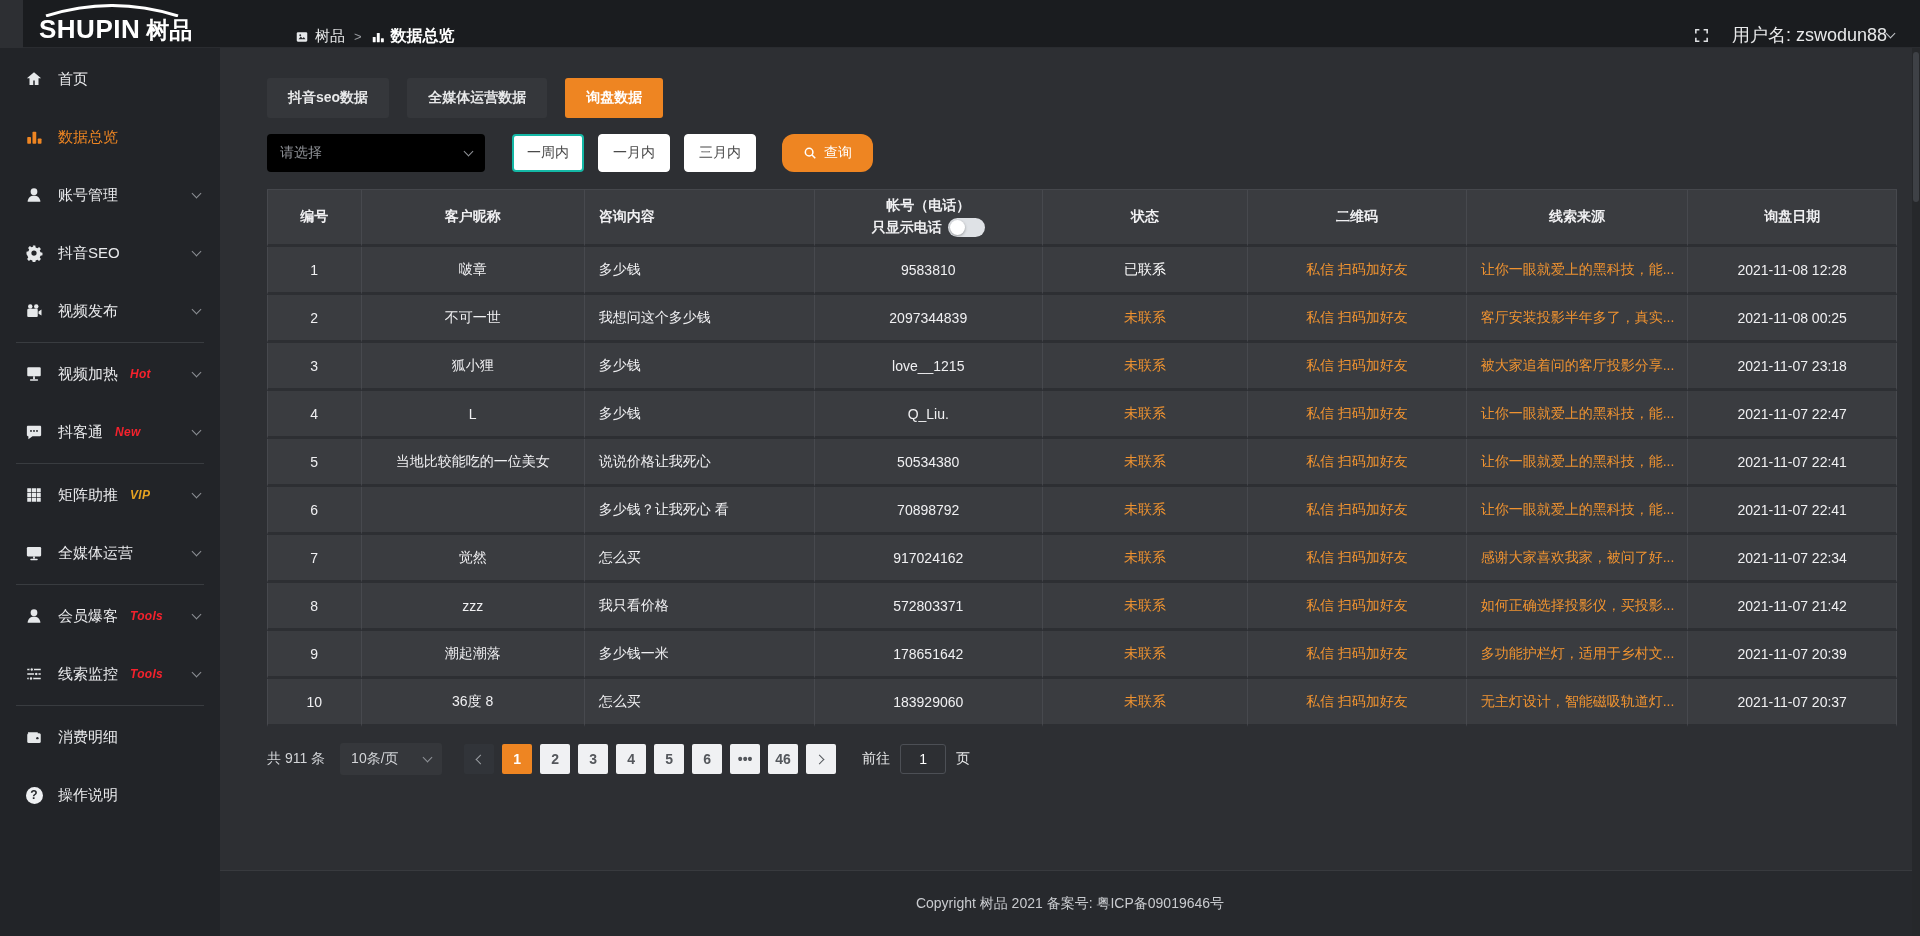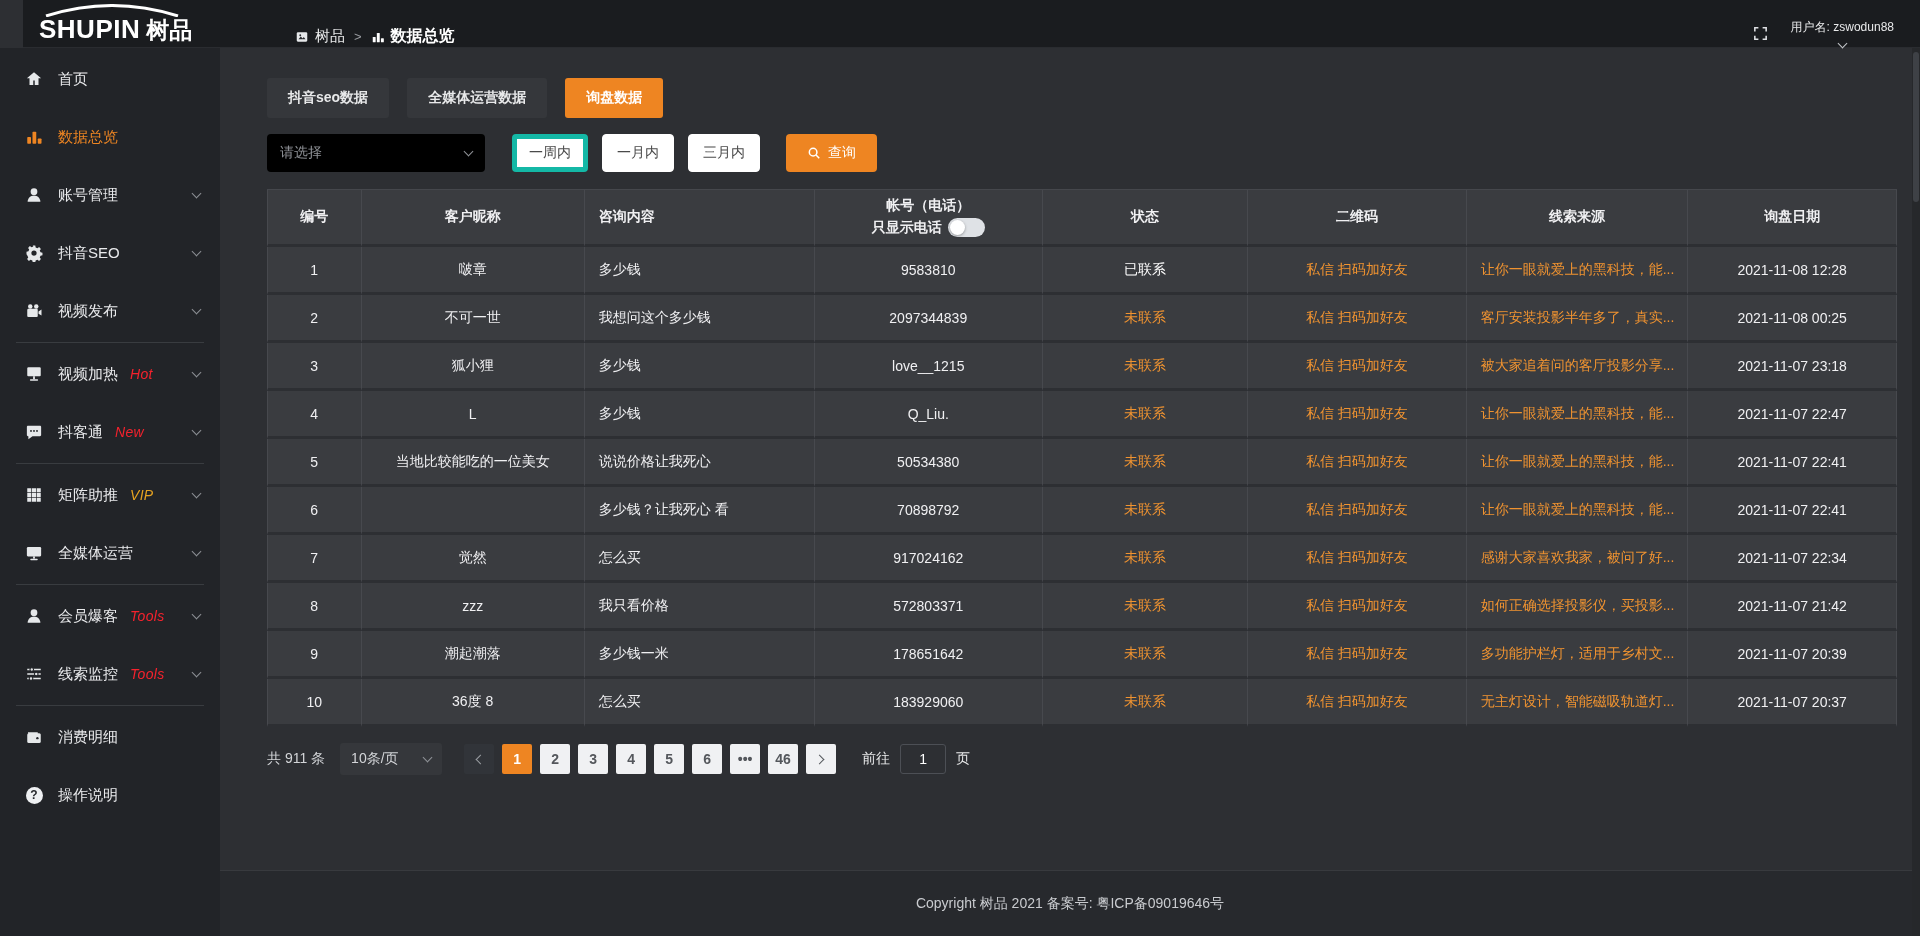--- a/index.html
+++ b/index.html
@@ -16,52 +16,52 @@
           justify-content:center; padding-left:16px; }
   .logo-arc { margin-left:4px; margin-bottom:-1px; }
   .logo-row { display:flex; align-items:baseline; gap:6px; line-height:1; }
   .logo-en { font-weight:700; font-size:26px; letter-spacing:.5px; color:#fff; }
   .logo-cn { font-weight:700; font-size:23px; color:#fff; }
   .breadcrumb { display:flex; align-items:center; margin-left:52px; gap:9px; }
   .bc-item { display:flex; align-items:center; gap:6px; color:#e8e9ea; font-size:15px; }
   .bc-sep { color:#9a9da1; font-size:13px; }
   .bc-current { font-weight:700; font-size:16px; color:#fff; }
   .topbar-right { margin-left:auto; display:flex; align-items:center; gap:22px; padding-right:26px; }
-  .username { display:flex; align-items:center; gap:8px; color:#e8e9ea; font-size:12px; cursor:pointer;flex-direction:column; }
+  .username { display:flex; align-items:center; color:#e8e9ea; font-size:18px; cursor:pointer; }
   .chev { width:7px; height:7px; border-right:1.5px solid #c4c7cb; border-bottom:1.5px solid #c4c7cb;
           transform:rotate(45deg); display:inline-block; margin-top:-4px; }
   
   .sidebar { position:absolute; top:48px; left:0; bottom:0; width:220px; background:#222428; padding-top:2px; }
   .side-item { display:flex; align-items:center; height:58px; padding:0 20px 0 24px;
                color:#e9eaec; font-size:15px; cursor:pointer; }
   .side-item .sicon { width:20px; margin-right:14px; display:flex; justify-content:center; align-items:center; }
   .side-item.active { color:#ee8522; }
-  .badge { margin-left:12px; font-style:italic; font-weight:400; font-size:14px; letter-spacing:.3px; }
+  .badge { margin-left:12px; font-style:italic; font-weight:700; font-size:12px; letter-spacing:.3px; }
   .badge.red { color:#f5222d; }
   .badge.gold { color:#e6a321; }
   .side-item .chev { margin-left:auto; border-color:#8d9095; }
   .side-divider { height:1px; background:#393c40; margin:2px 16px; }
   .qcircle { width:17px; height:17px; border-radius:50%; background:#eef0f2; color:#26282c;
              display:flex; align-items:center; justify-content:center; font-size:12px; font-weight:700; }
   
   .main { position:absolute; left:220px; top:48px; right:0; bottom:66px; padding:30px 23px 0 47px; }
   .tabs { display:flex; gap:18px; }
   .tab { background:#35373b; color:#e8e9ea; padding:0 21px; height:40px; display:flex; align-items:center;
          border-radius:3px; font-size:14px; font-weight:700; cursor:pointer; }
   .tab.active { background:#ee8522; color:#fff; }
   .filters { margin-top:16px; display:flex; align-items:center; }
   .select { width:218px; height:38px; background:#000000; border-radius:4px; display:flex; align-items:center;
             justify-content:space-between; padding:0 13px; color:#8f9297; font-size:14px; cursor:pointer; }
   .select .chev { border-color:#8f9297; }
   .ranges { display:flex; gap:14px; margin-left:27px; }
   .range { min-width:72px; height:38px; background:#fff; border:1px solid #fff; border-radius:4px;
            display:flex; align-items:center; justify-content:center; color:#4a4a4a; font-size:14px;
            padding:0 12px; cursor:pointer; }
-  .range.active { border:5px solid #14b8a6; }
-  .search-btn { margin-left:26px; height:38px; padding:0 21px; background:#ee8522; border-radius:4px;
+  .range.active { border:2px solid #14b8a6; }
+  .search-btn { margin-left:26px; height:38px; padding:0 21px; background:#ee8522; border-radius:12px;
                 color:#fff; display:flex; align-items:center; gap:7px; font-size:14px; cursor:pointer; }
   
   table { width:100%; border-collapse:separate; border-spacing:0; margin-top:17px; table-layout:fixed; }
   th, td { background:#3a3c40; border-right:1px solid #47494e; border-bottom:3px solid #2d2f33;
            text-align:center; font-size:14px; color:#f0f0f2; overflow:hidden; white-space:nowrap; }
   th { height:58px; font-weight:700; border-top:1px solid #45474c; }
   td { height:48px; }
   th:first-child, td:first-child { border-left:1px solid #47494e; }
   th:last-child, td:last-child { border-right:1px solid #47494e; }
   td.left, th.left { text-align:left; padding-left:14px; }

